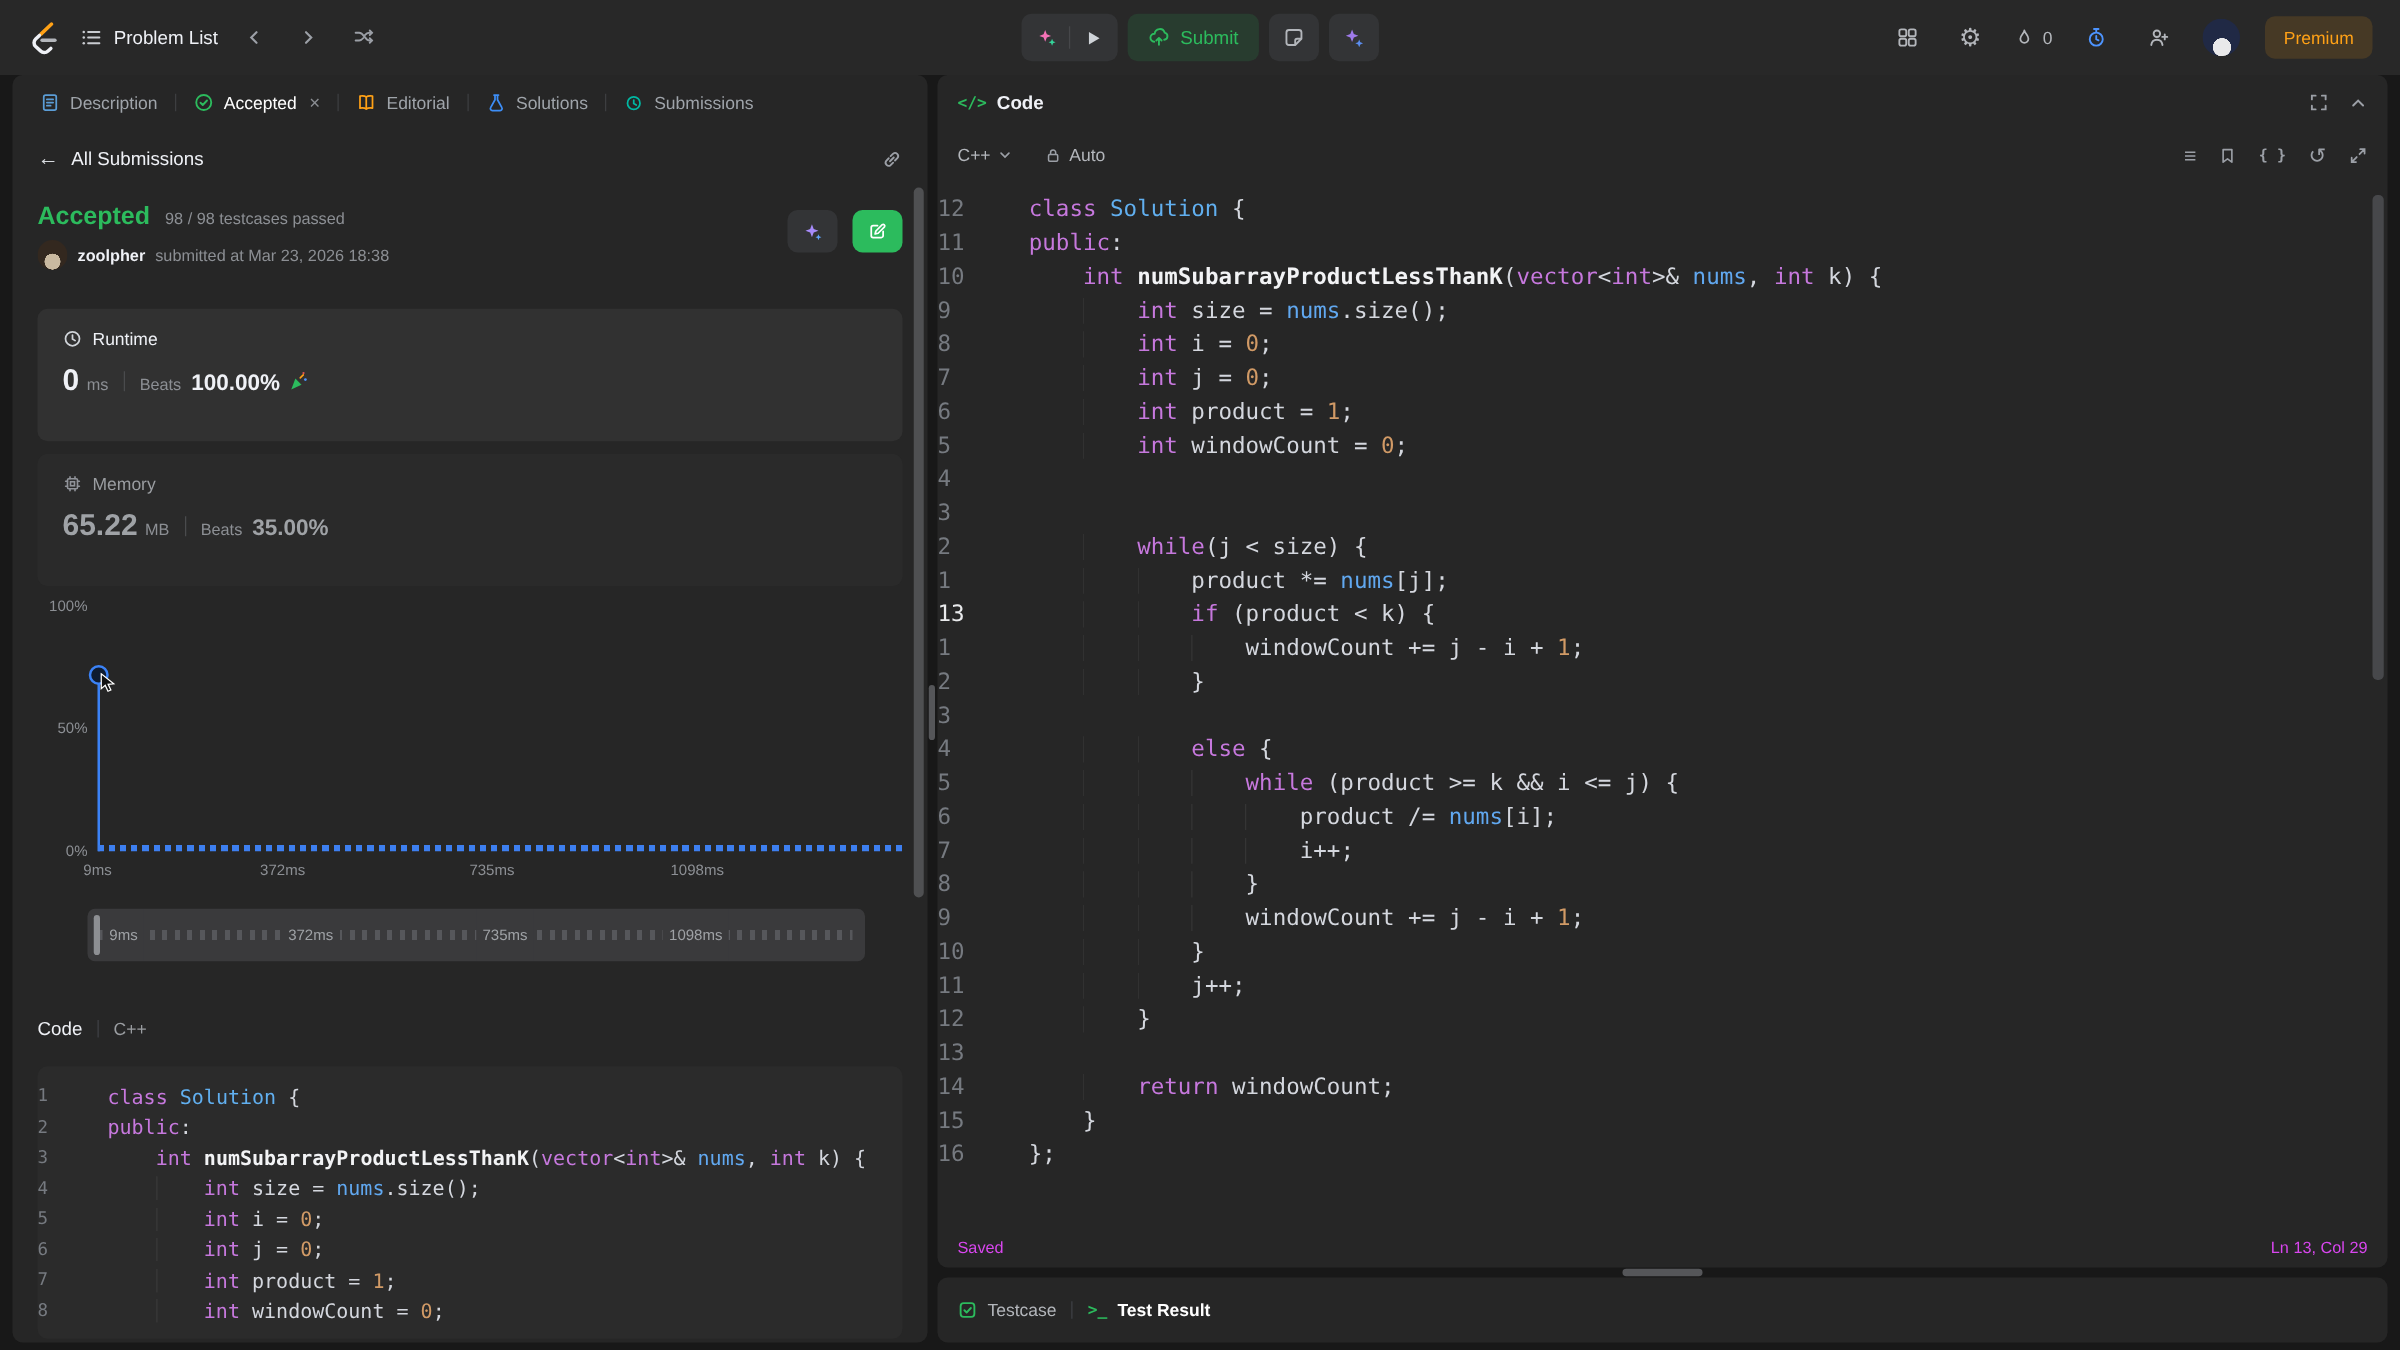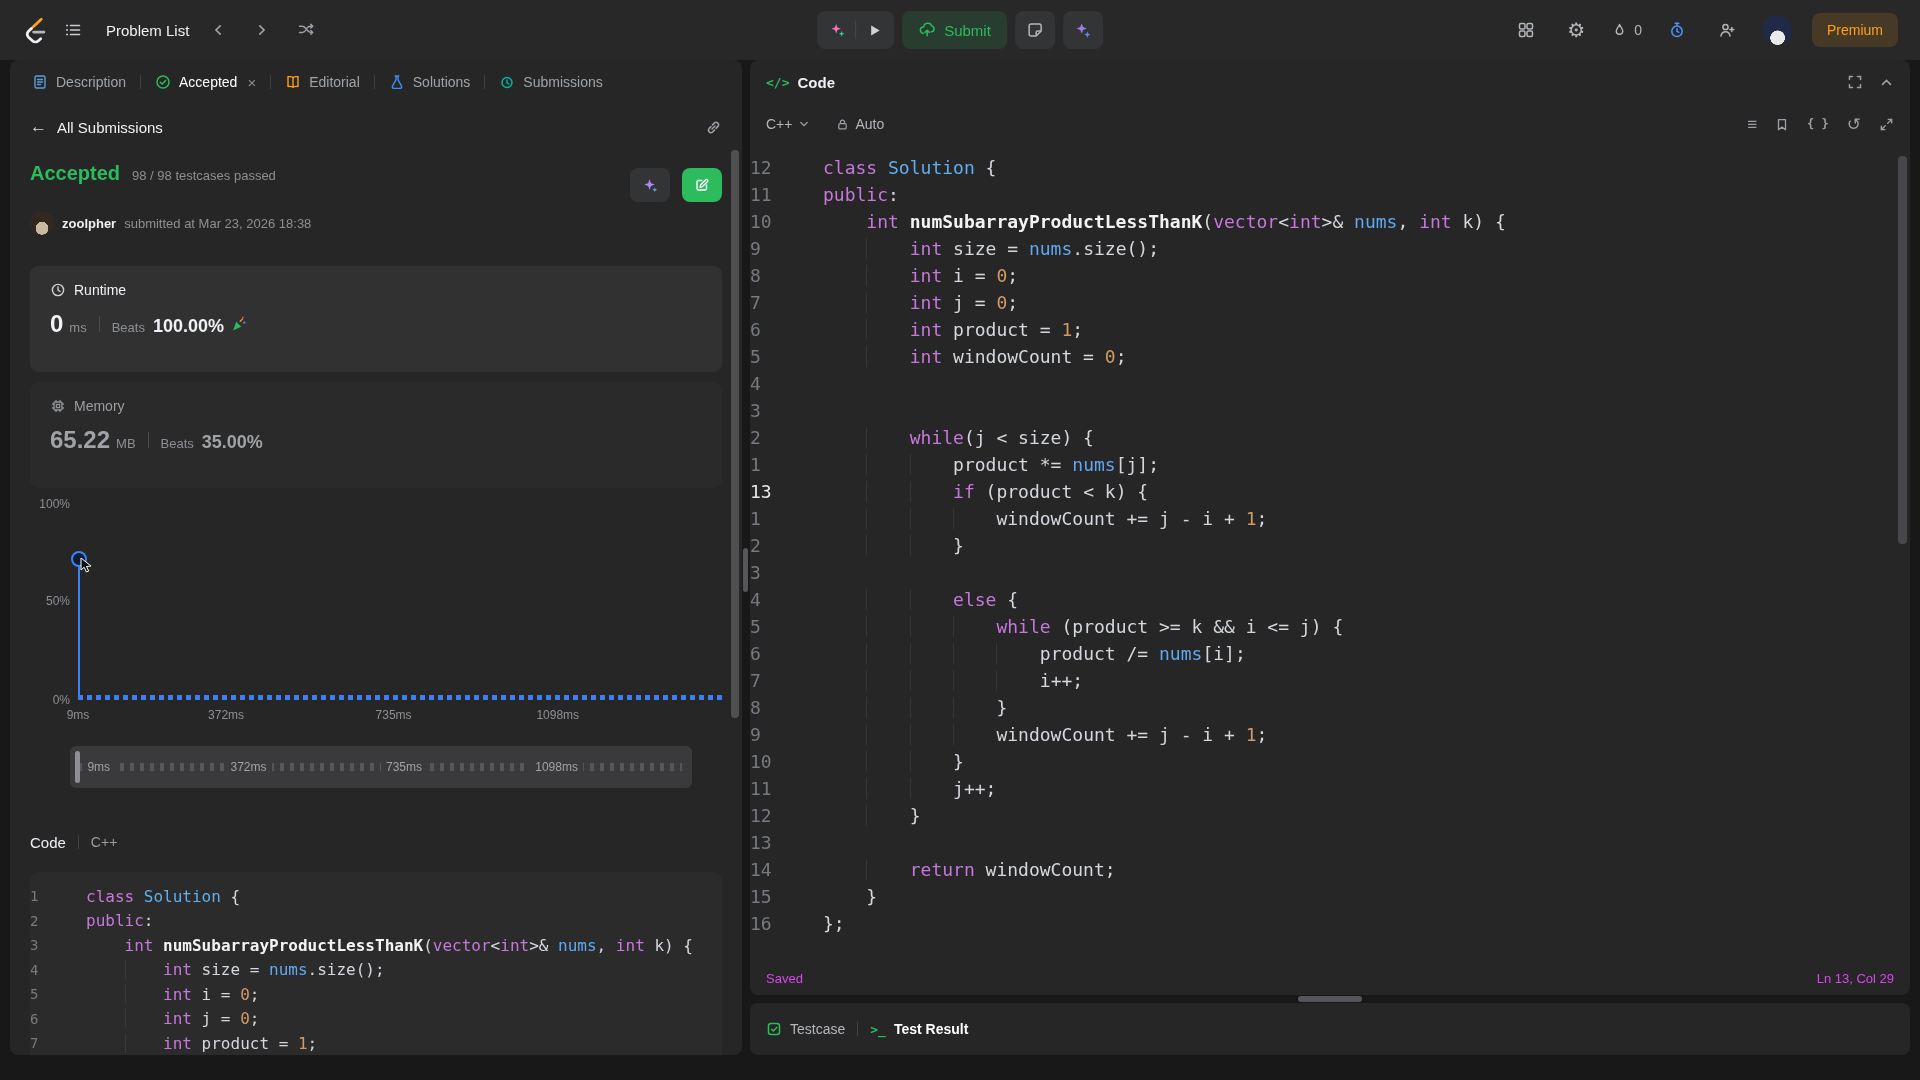--- a/index.html
+++ b/index.html
@@ -5,21 +5,21 @@
   * { margin:0; padding:0; box-sizing:border-box; }
   html,body { width:1920px; height:1080px; overflow:hidden; background:#181818;
     font-family:"Liberation Sans",sans-serif; color:#eff1f6; }
   svg { display:block; }
   .ic { display:inline-flex; align-items:center; justify-content:center; flex:none; }
 
   
   .topbar { height:60px; display:flex; align-items:center; padding:0 22px; background:#282828; position:relative; }
   .tb-left { display:flex; align-items:center; gap:14px; }
   .logo { cursor:pointer; }
-  .plist { display:flex; align-items:center; gap:24px; cursor:pointer; }
+  .plist { display:flex; align-items:center; gap:9px; cursor:pointer; }
   .plist-label { font-size:15px; font-weight:500; color:#eff1f6; }
   .tb-icon { width:30px; height:30px; display:flex; align-items:center; justify-content:center;
     color:#9b9fa6; cursor:pointer; border-radius:6px; }
   .tb-center { position:absolute; left:50%; transform:translateX(-50%); display:flex; align-items:center; gap:8px; }
   .run-group { display:flex; align-items:center; background:#333436; border-radius:8px; height:38px; padding:0 2px; }
   .rg-btn { width:36px; height:38px; display:flex; align-items:center; justify-content:center;
     background:none; border:none; cursor:pointer; }
   .rg-div { width:1px; height:18px; background:#46474a; }
   .submit-btn { display:flex; align-items:center; gap:8px; height:38px; padding:0 16px; border:none;
     border-radius:8px; background:rgba(44,187,93,0.14); color:#2cbb5d; font-size:15px; font-weight:500;
@@ -28,21 +28,21 @@
     background:#333436; border:none; border-radius:8px; cursor:pointer; }
   .tb-right { margin-left:auto; display:flex; align-items:center; gap:20px; }
   .glyph-gear { font-size:20px; color:#b3b6bb; }
   .streak { display:flex; align-items:center; gap:6px; color:#b3b6bb; font-size:14px; cursor:pointer; }
   .avatar { width:30px; height:30px; border-radius:50%; cursor:pointer;
     background: radial-gradient(circle at 52% 76%, #e9e9ea 0 26%, transparent 27%), #202945; }
   .premium-btn { border:none; border-radius:8px; background:rgba(255,161,22,0.14); color:#ffa116;
     font-size:14px; font-weight:500; font-family:inherit; padding:9px 15px; cursor:pointer; }
 
   
-  .main { display:flex; gap:8px; padding:0 10px 25px; height:1020px; position:relative; }
+  .main { display:flex; gap:8px; padding:0 10px 6px; height:1020px; position:relative; }
   .v-handle { position:absolute; left:743px; top:50%; transform:translateY(-50%);
     width:5px; height:44px; border-radius:3px; background:#555659; cursor:col-resize; }
   .panel { background:#262626; border-radius:8px; position:relative; overflow:hidden; }
 
   
   .left-panel { width:732px; display:flex; flex-direction:column; }
   .tabs { height:44px; display:flex; align-items:center; padding:0 12px; flex:none; }
   .tab { display:flex; align-items:center; gap:8px; padding:0 10px; font-size:14px; color:#9fa4aa; cursor:pointer; white-space:nowrap; }
   .tab.active { color:#ffffff; font-weight:500; }
   .tab-close { color:#8a8d92; font-size:15px; margin-left:2px; cursor:pointer; line-height:1; }
@@ -51,21 +51,21 @@
 
   .back-row { margin-top:10px; height:26px; display:flex; align-items:center; gap:10px; }
   .back-glyph { font-size:17px; color:#d7dade; cursor:pointer; }
   .back-label { font-size:15px; color:#eff1f6; cursor:pointer; }
   .link-ic { margin-left:auto; cursor:pointer; }
 
   .accept-block { margin-top:22px; position:relative; }
   .status-row { height:28px; display:flex; align-items:baseline; gap:12px; }
   .status-accepted { color:#2cbb5d; font-size:20px; font-weight:600; }
   .testcases { color:#8c8f94; font-size:13px; }
-  .user-row { margin-top:20px; height:26px; display:flex; align-items:center; gap:8px; }
+  .user-row { margin-top:1px; height:26px; display:flex; align-items:center; gap:8px; }
   .avatar-sm { width:24px; height:24px; border-radius:50%;
     background: radial-gradient(circle at 50% 72%, #c9b9a0 0 30%, transparent 31%), #33281f; }
   .uname { font-size:13px; font-weight:700; color:#eff1f6; }
   .subat { font-size:13px; color:#8c8f94; }
   .ab-actions { position:absolute; top:6px; right:0; display:flex; gap:12px; }
   .sq-btn { width:40px; height:34px; border:none; border-radius:8px; background:#333436;
     display:flex; align-items:center; justify-content:center; cursor:pointer; }
   .sq-btn.green { background:#2cbb5d; }
 
   .card { border-radius:8px; padding:16px 20px;text-align:right; }

